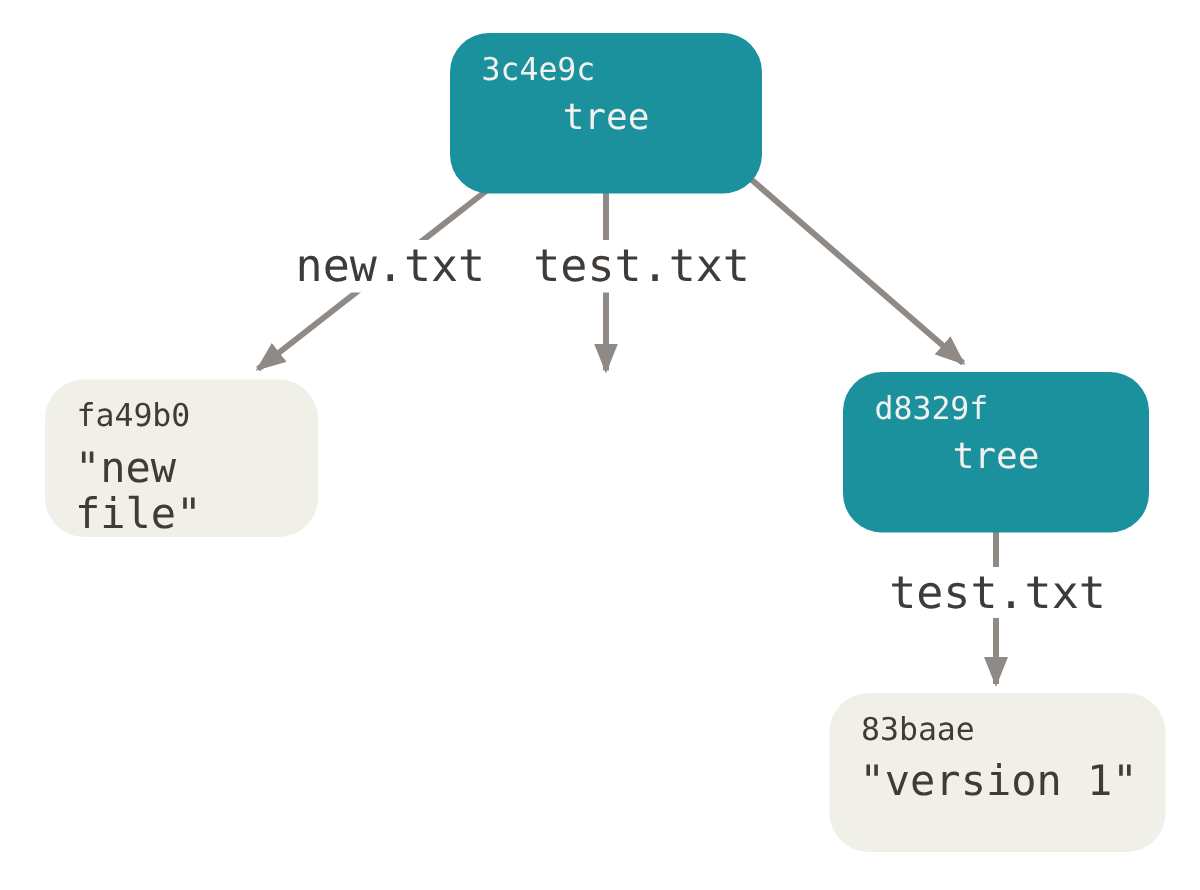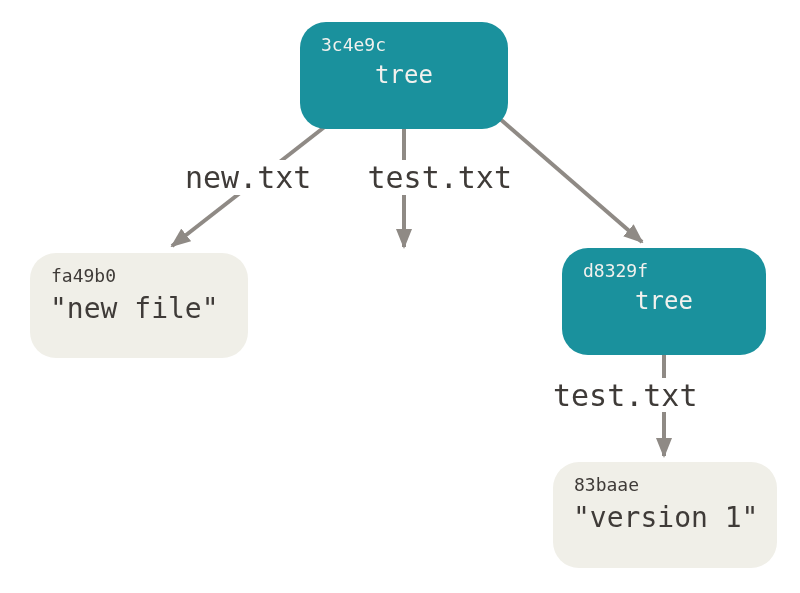--- a/index.html
+++ b/index.html
@@ -28,21 +28,21 @@
   .node.tree {
     background: #1a919d;
     color: #f2f1ee;
   }
   .node.blob {
     background: #f0efe8;
     color: #3f3b38;
   }
   .node .hash {
     padding: 13px 0 0 21px;
-    font-size: 18px;
+    font-size: 21px;
     line-height: 1.1;
   }
   .node .ntype {
     margin-top: 7px;
     font-size: 24px;
     text-align: center;
     line-height: 1.1;
   }
   .node .content {
     margin-top: 8px;
@@ -50,21 +50,21 @@
     font-size: 28px;
     line-height: 1.1;
   }
   .edge-label {
     position: absolute;
     background: #ffffff;
     color: #3f3b38;
     font-size: 30px;
     display: flex;
     align-items: center;
-    justify-content: space-between;
+    justify-content: center;
     gap: 32px;
     white-space: pre;
   }
 </style>
 </head>
 <body>
 
 <div id="canvas">
 
   <svg id="edges" width="800" height="593" aria-hidden="true">
@@ -85,21 +85,21 @@
     <div class="hash">3c4e9c</div>
     <div class="ntype">tree</div>
   </div>
 
   <div class="edge-label" style="left:185px; top:160px; width:327px; height:35px;">
     <span>new.txt</span>
     <span>test.txt</span>
   </div>
 
 
-  <div class="node blob" style="left:30px; top:253px; width:218px; height:105px;">
+  <div class="node blob" style="left:30px; top:253px; width:182px; height:105px;">
     <div class="hash">fa49b0</div>
     <div class="content">"new file"</div>
   </div>
 
 
   <div class="node tree" style="left:562px; top:248px; width:204px; height:107px;">
     <div class="hash">d8329f</div>
     <div class="ntype">tree</div>
   </div>
 

